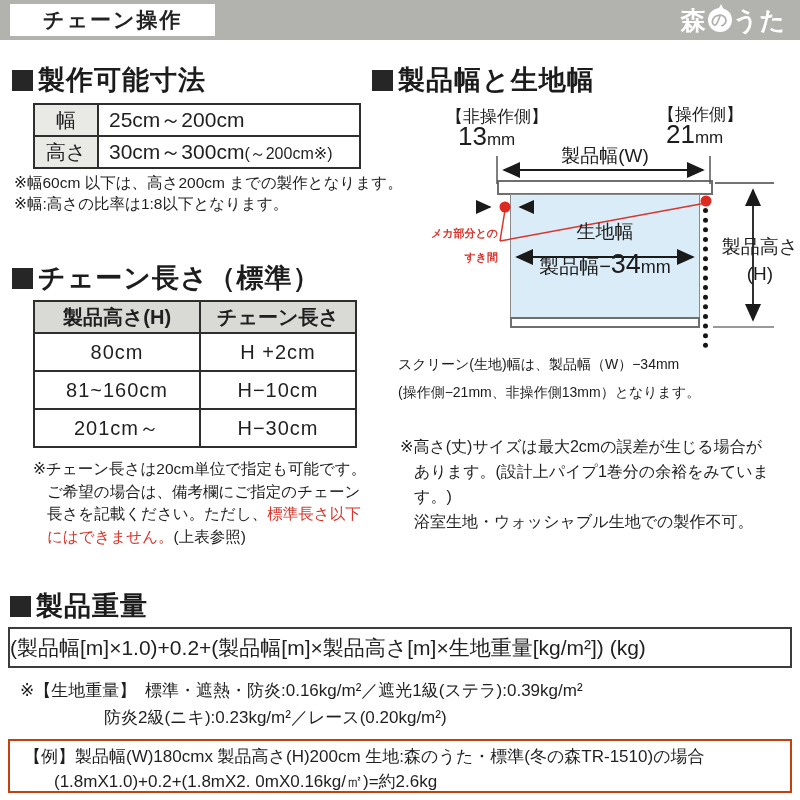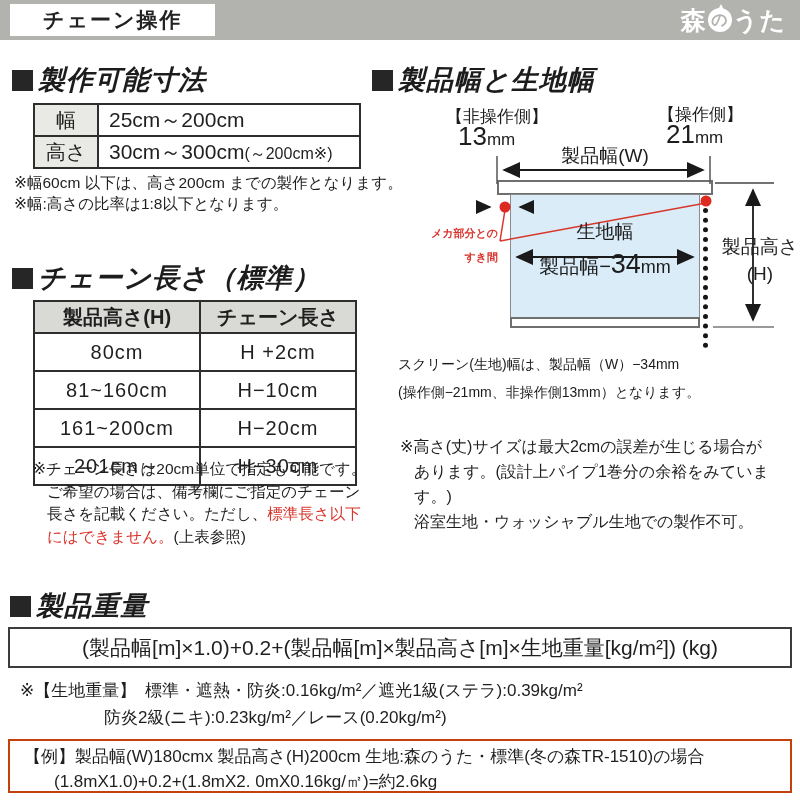--- a/index.html
+++ b/index.html
@@ -25,21 +25,21 @@
     display:inline-flex; width:24px; height:24px; background:#fff; border-radius:50% 50% 50% 50%;
     color:#b2b3af; font-size:16px; font-weight:bold; align-items:center; justify-content:center;
     margin:0 1px; position:relative;
   }
   .leaf::before{ content:""; position:absolute; top:-4px; left:10px; width:0; height:0;
     border-left:3px solid transparent; border-right:3px solid transparent; border-bottom:6px solid #fff; }
 
   
   .sec-head { position:absolute; display:flex; align-items:center; font-weight:bold; color:#1c1c1c; }
   .sq { display:inline-block; width:21px; height:21px; background:#262626; margin-right:5px; }
-  .h-big { font-size:27px; letter-spacing:1px;font-style:italic; }
+  .h-big { font-size:27px; letter-spacing:1px; }
 
   
   .tbl { position:absolute; border-collapse:collapse; }
   .tbl td { border:2px solid #2e2e2e; }
   .t1 { left:33px; top:103px; }
   .t1 .hcell { width:64px; background:#e9e9e6; text-align:center; font-size:20px; height:32px; }
   .t1 .vcell { width:262px; font-size:21px; padding-left:10px; height:32px; }
   .small-note { font-size:16px; }
 
   
@@ -70,21 +70,21 @@
   .gap-lbl { text-align:right; color:#d9352c; font-size:11px; line-height:24px; font-weight:bold; }
   .center { text-align:center; }
   svg.overlay { position:absolute; left:0; top:0; }
 
   
   .desc { position:absolute; font-size:14px; line-height:28px; color:#1b1b1b; }
 
   
   .formula-box {
     position:absolute; left:8px; top:627px; width:784px; height:41px;
-    border:2px solid #3c3c3c; display:flex; align-items:center; justify-content:center;
+    border:2px solid #3c3c3c; display:flex; align-items:center; justify-content:flex-start;
     font-size:21px; letter-spacing:0px; white-space:nowrap;
   }
   .example-box {
     position:absolute; left:8px; top:739px; width:784px; height:54px;
     border:2px solid #c2410c; font-size:17px; line-height:25px; padding:3px 0 0 14px;
   }
   .w-note { position:absolute; font-size:17px; }
 </style>
 </head>
 <body>
@@ -138,24 +138,20 @@
   </tr>
   <tr class="dr">
     <td>80cm</td>
     <td>H +2cm</td>
   </tr>
   <tr class="dr">
     <td>81~160cm</td>
     <td>H−10cm</td>
   </tr>
   <tr class="dr">
-    <td>161~200cm</td>
-    <td>H−20cm</td>
-  </tr>
-  <tr class="dr">
     <td>201cm～</td>
     <td>H−30cm</td>
   </tr>
 </tbody>
   </table>
 
 <div class="note" style="left:33px; top:458px; line-height:22.5px;">
   <div>※チェーン長さは20cm単位で指定も可能です。</div>
   <div style="padding-left:14px;">ご希望の場合は、備考欄にご指定のチェーン</div>
   <div style="padding-left:14px;">

